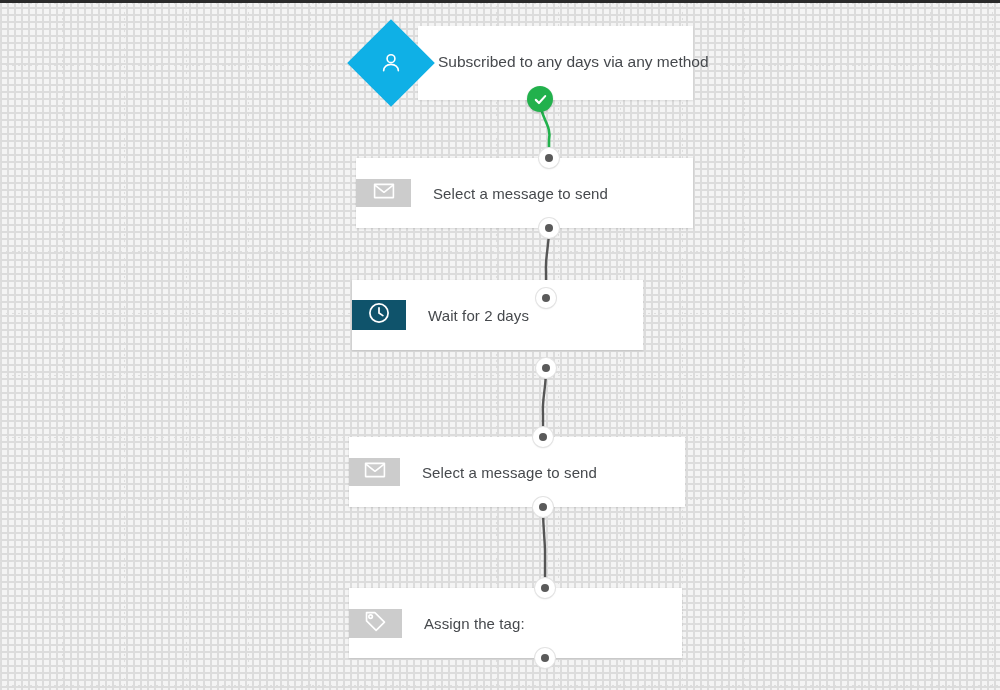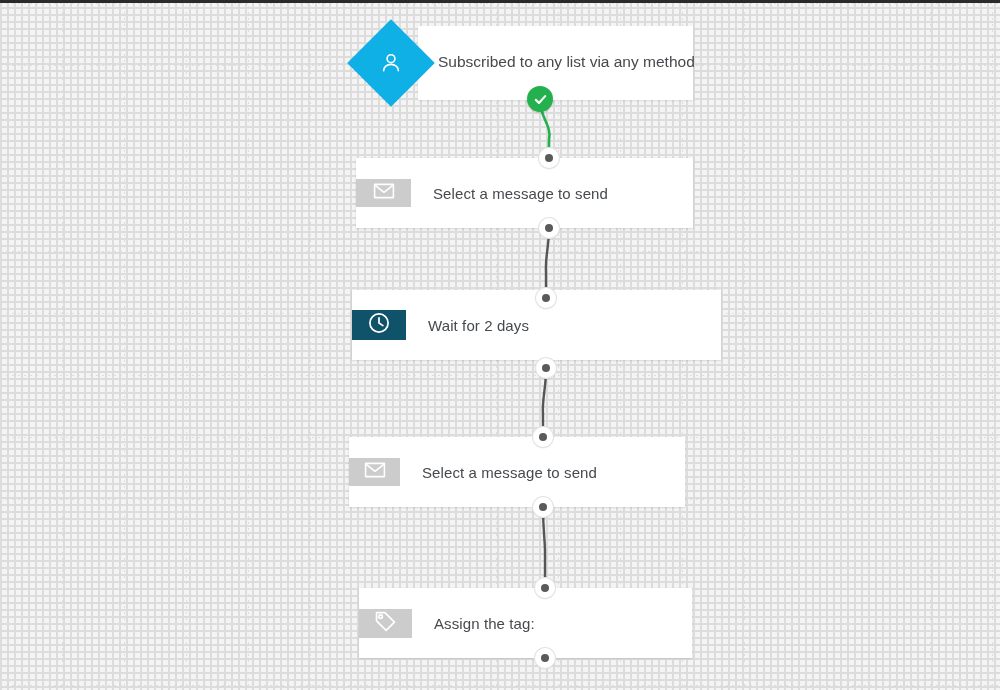--- a/index.html
+++ b/index.html
@@ -109,21 +109,21 @@
 
   <div class="diamond" style="left:360px;top:32px;width:62px;height:62px;">
     <span class="glyph">
       <svg width="26" height="26" viewBox="0 0 24 24" fill="none" stroke="#ffffff" stroke-width="1.5" stroke-linecap="round" stroke-linejoin="round">
         <circle cx="12" cy="8" r="3.6"></circle>
         <path d="M5.2 19.2c0-3.6 3-5.9 6.8-5.9s6.8 2.3 6.8 5.9"></path>
       </svg>
     </span>
   </div>
 
-  <div class="trigger-label" style="left:438px;top:53px;">Subscribed to any list via any method</div>
+  <div class="trigger-label" style="left:438px;top:53px;">Subscribed to any days via any method</div>
 
   <div class="green-check" style="left:527px;top:86px;">
     <svg width="15" height="15" viewBox="0 0 24 24" fill="none" stroke="#ffffff" stroke-width="3.4" stroke-linecap="round" stroke-linejoin="round">
       <path d="M4.5 12.6l5 5 10-11"></path>
     </svg>
   </div>
 
   <div class="node" style="left:356px;top:158px;width:337px;height:70px;">
     <div class="icon-box" style="width:55px;background:#cccccc;">
       <span>
@@ -135,21 +135,21 @@
     </div>
     <div class="label">Select a message to send</div>
   </div>
   <div class="dot" style="left:539px;top:148px;width:20px;height:20px;">
       <i style="width:8px;height:8px;"></i>
     </div>
   <div class="dot" style="left:539px;top:218px;width:20px;height:20px;">
       <i style="width:8px;height:8px;"></i>
     </div>
 
-  <div class="node" style="left:352px;top:290px;width:369px;height:70px;">
+  <div class="node" style="left:352px;top:280px;width:291px;height:70px;">
     <div class="icon-box" style="width:54px;background:#0f536b;">
       <span>
         <svg width="26" height="26" viewBox="0 0 24 24" fill="none" stroke="#ffffff" stroke-width="1.6" stroke-linecap="round" stroke-linejoin="round">
           <circle cx="12" cy="12" r="8.4"></circle>
           <path d="M12 7.2V12l3.6 2.4"></path>
         </svg>
       </span>
     </div>
     <div class="label">Wait for 2 days</div>
   </div>
@@ -171,21 +171,21 @@
     </div>
     <div class="label">Select a message to send</div>
   </div>
   <div class="dot" style="left:533px;top:427px;width:20px;height:20px;">
       <i style="width:8px;height:8px;"></i>
     </div>
   <div class="dot" style="left:533px;top:497px;width:20px;height:20px;">
       <i style="width:8px;height:8px;"></i>
     </div>
 
-  <div class="node" style="left:359px;top:588px;width:333px;height:70px;">
+  <div class="node" style="left:349px;top:588px;width:333px;height:70px;">
     <div class="icon-box" style="width:53px;background:#cccccc;">
       <span>
         <svg width="25" height="25" viewBox="0 0 24 24" fill="none" stroke="#ffffff" stroke-width="1.6" stroke-linecap="round" stroke-linejoin="round">
           <path d="M3.4 3.4h8.0l9.2 9.2-8.0 8.0-9.2-9.2z"></path>
           <circle cx="7.3" cy="7.3" r="1.7"></circle>
         </svg>
       </span>
     </div>
     <div class="label">Assign the tag:</div>
   </div>

